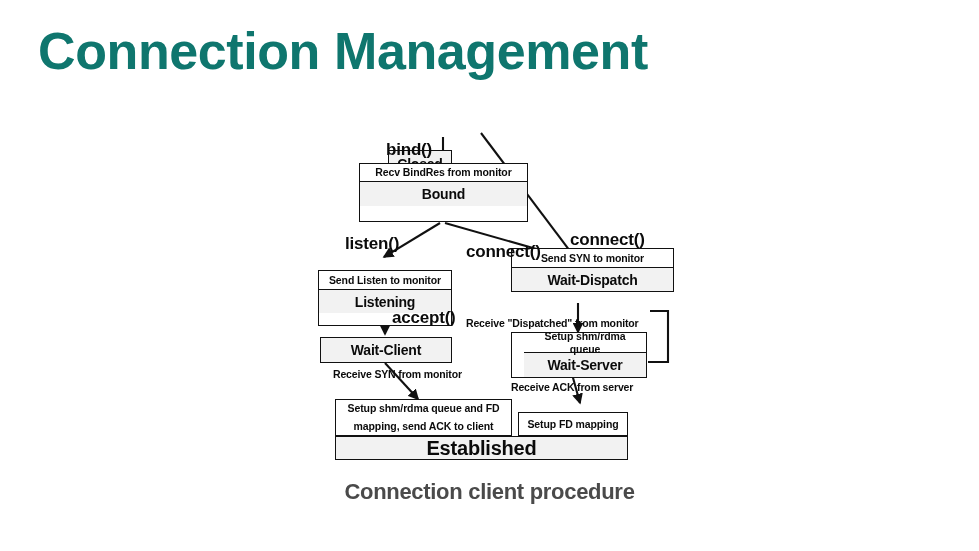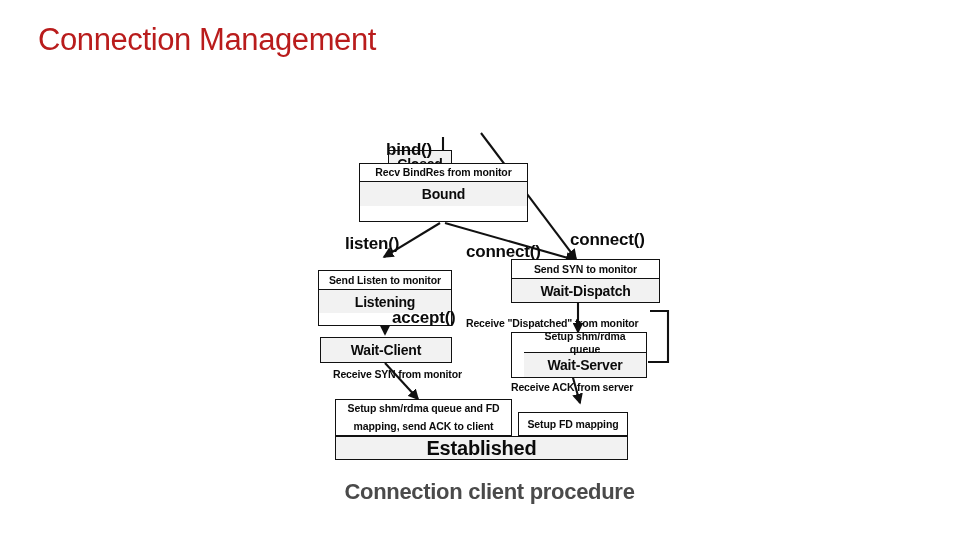--- a/index.html
+++ b/index.html
@@ -15,23 +15,23 @@
     font-family: "Liberation Sans", sans-serif;
     -webkit-font-smoothing: antialiased;
   }
 
   
   #slide-title {
     position: absolute;
     left: 38px;
     top: 22px;
     font-family: "Liberation Sans", sans-serif;
-    font-size: 31px;
-    font-weight: 400;
-    color: #b91c1c;
+    font-size: 52px;
+    font-weight: 700;
+    color: #0f766e;
     letter-spacing: -0.4px;
     line-height: 1.15;
     white-space: nowrap;
   }
 
   
   #figure {
     position: absolute;
     left: 0;
     top: 0;
@@ -166,21 +166,21 @@
   <div class="node" style="left:359px; top:163px; width:169px; height:59px;">
     <div class="row action" style="height:17px;">Recv BindRes from monitor</div>
     <div class="row state divider" style="height:25px;">Bound</div>
   </div>
 
   <div class="node" style="left:318px; top:270px; width:134px; height:56px;">
     <div class="row action" style="height:18px;">Send Listen to monitor</div>
     <div class="row state divider" style="height:24px;">Listening</div>
   </div>
 
-  <div class="node" style="left:511px; top:259px; width:149px; height:44px;">
+  <div class="node" style="left:511px; top:248px; width:163px; height:44px;">
     <div class="row action" style="height:18px;">Send SYN to monitor</div>
     <div class="row state divider" style="height:24px;">Wait-Dispatch</div>
   </div>
 
   <div class="node" style="left:320px; top:337px; width:132px; height:26px;">
     <div class="row state" style="height:100%;">Wait-Client</div>
   </div>
 
   <div class="node" style="left:511px; top:332px; width:136px; height:46px;padding-left:12px;">
     <div class="row action" style="height:19px;">Setup shm/rdma queue</div>

